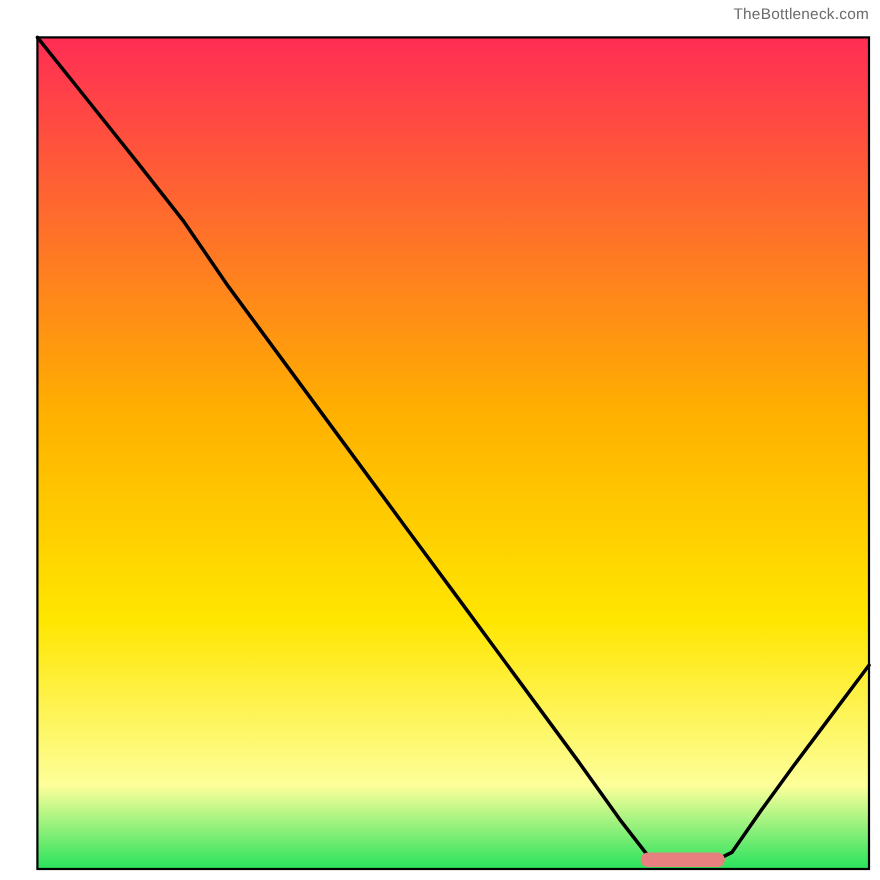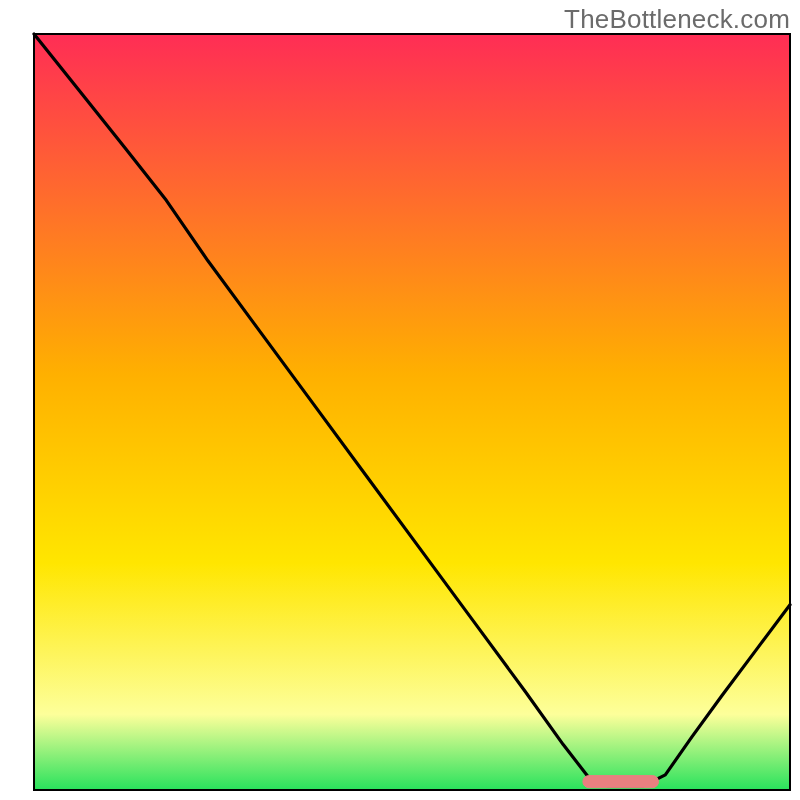--- a/index.html
+++ b/index.html
@@ -13,21 +13,21 @@
   .wrap {
     position: relative;
     width: 800px;
     height: 800px;
   }
   .watermark {
     position: absolute;
     top: 4px;
     right: 10px;
     color: #6b6b6b;
-    font-size: 26px;
+    font-size: 14px;
     font-weight: 400;
     letter-spacing: 0.2px;
   }
   svg {
     position: absolute;
     top: 0;
     left: 0;
   }
 </style>
 </head>

